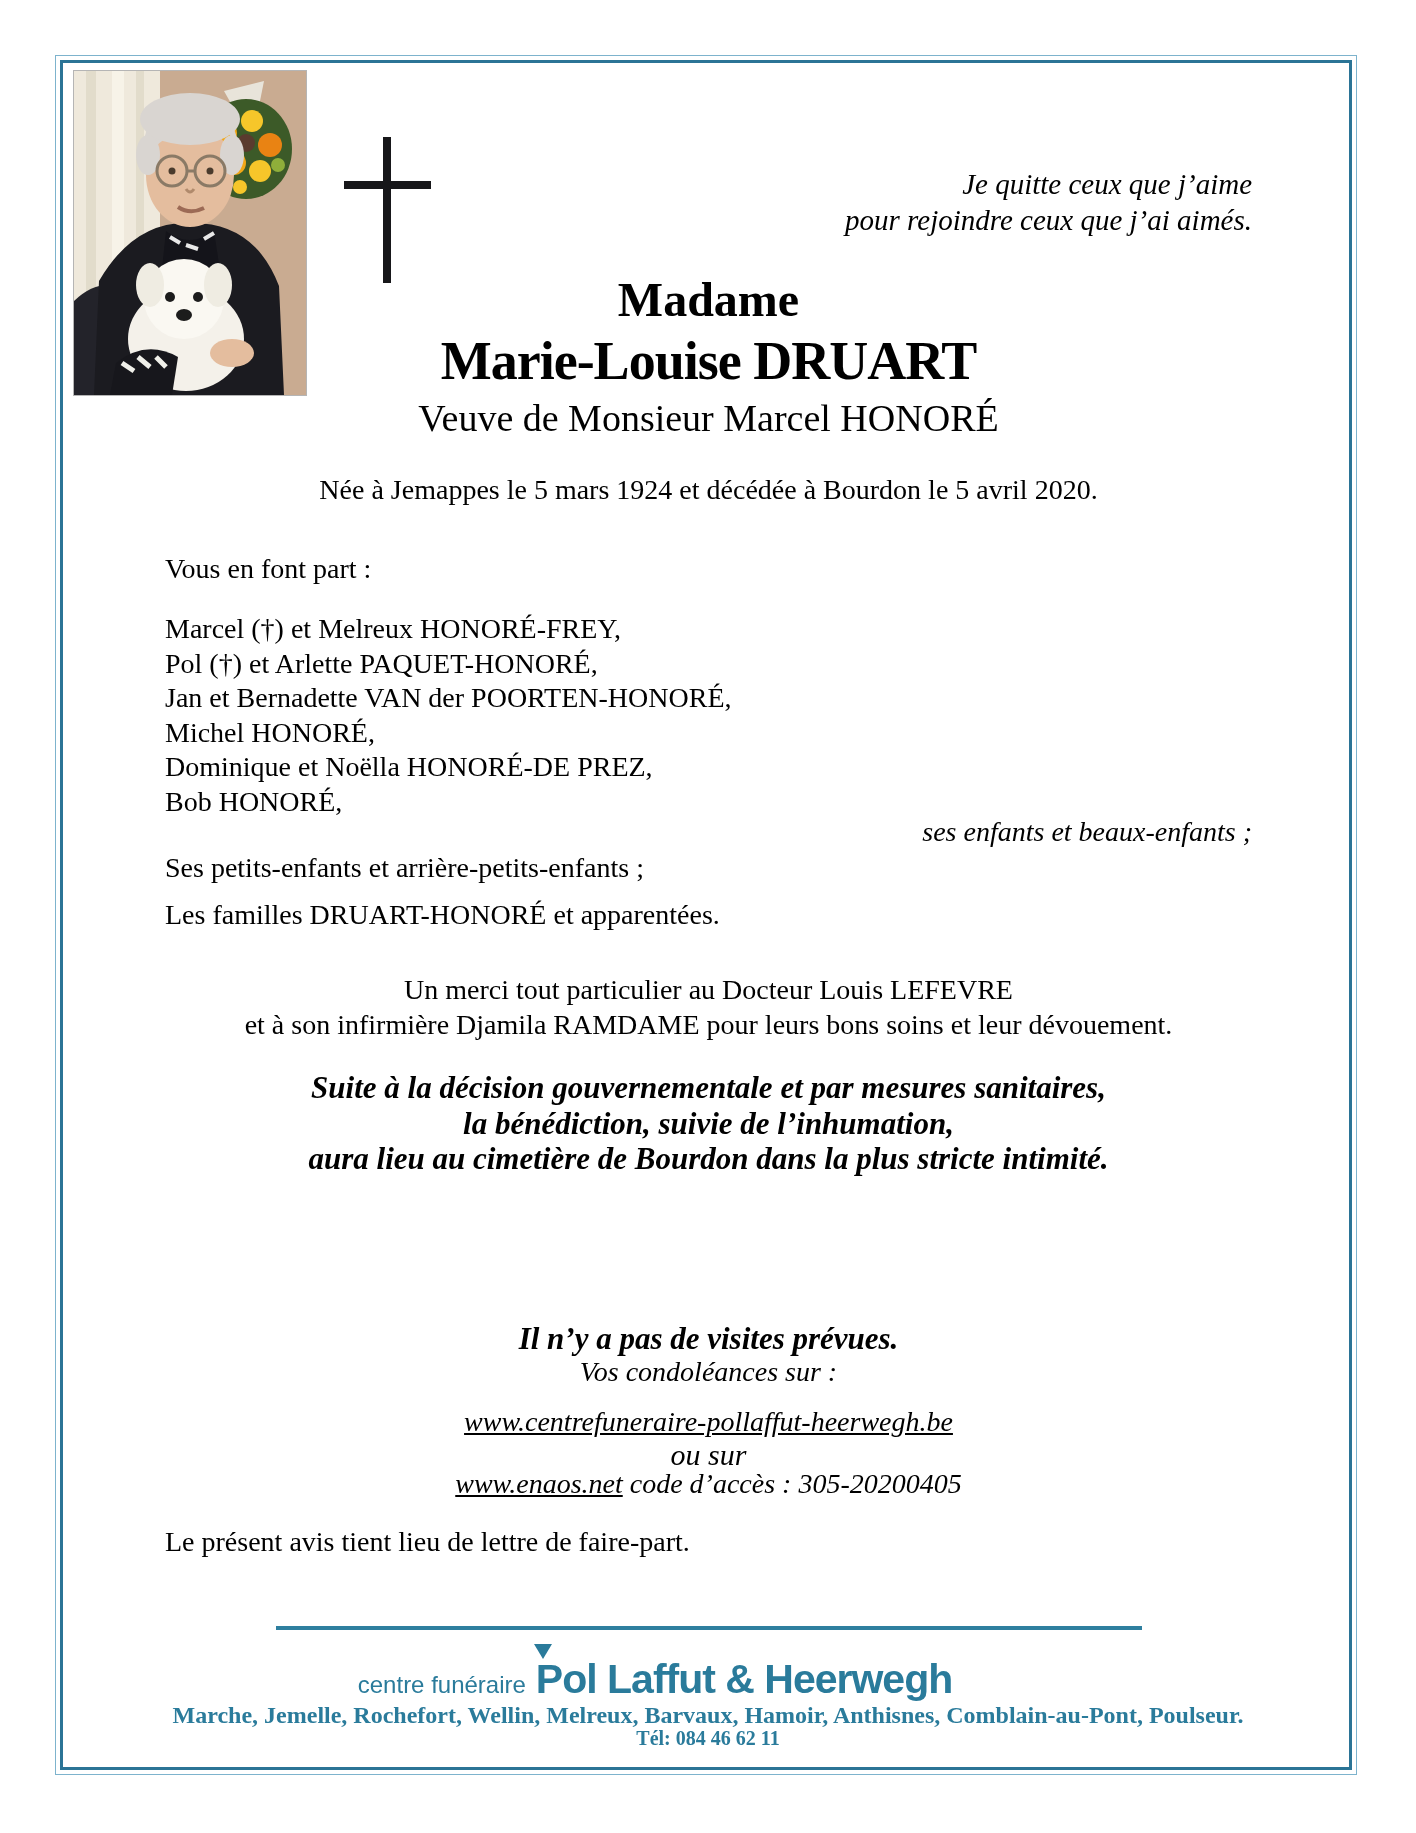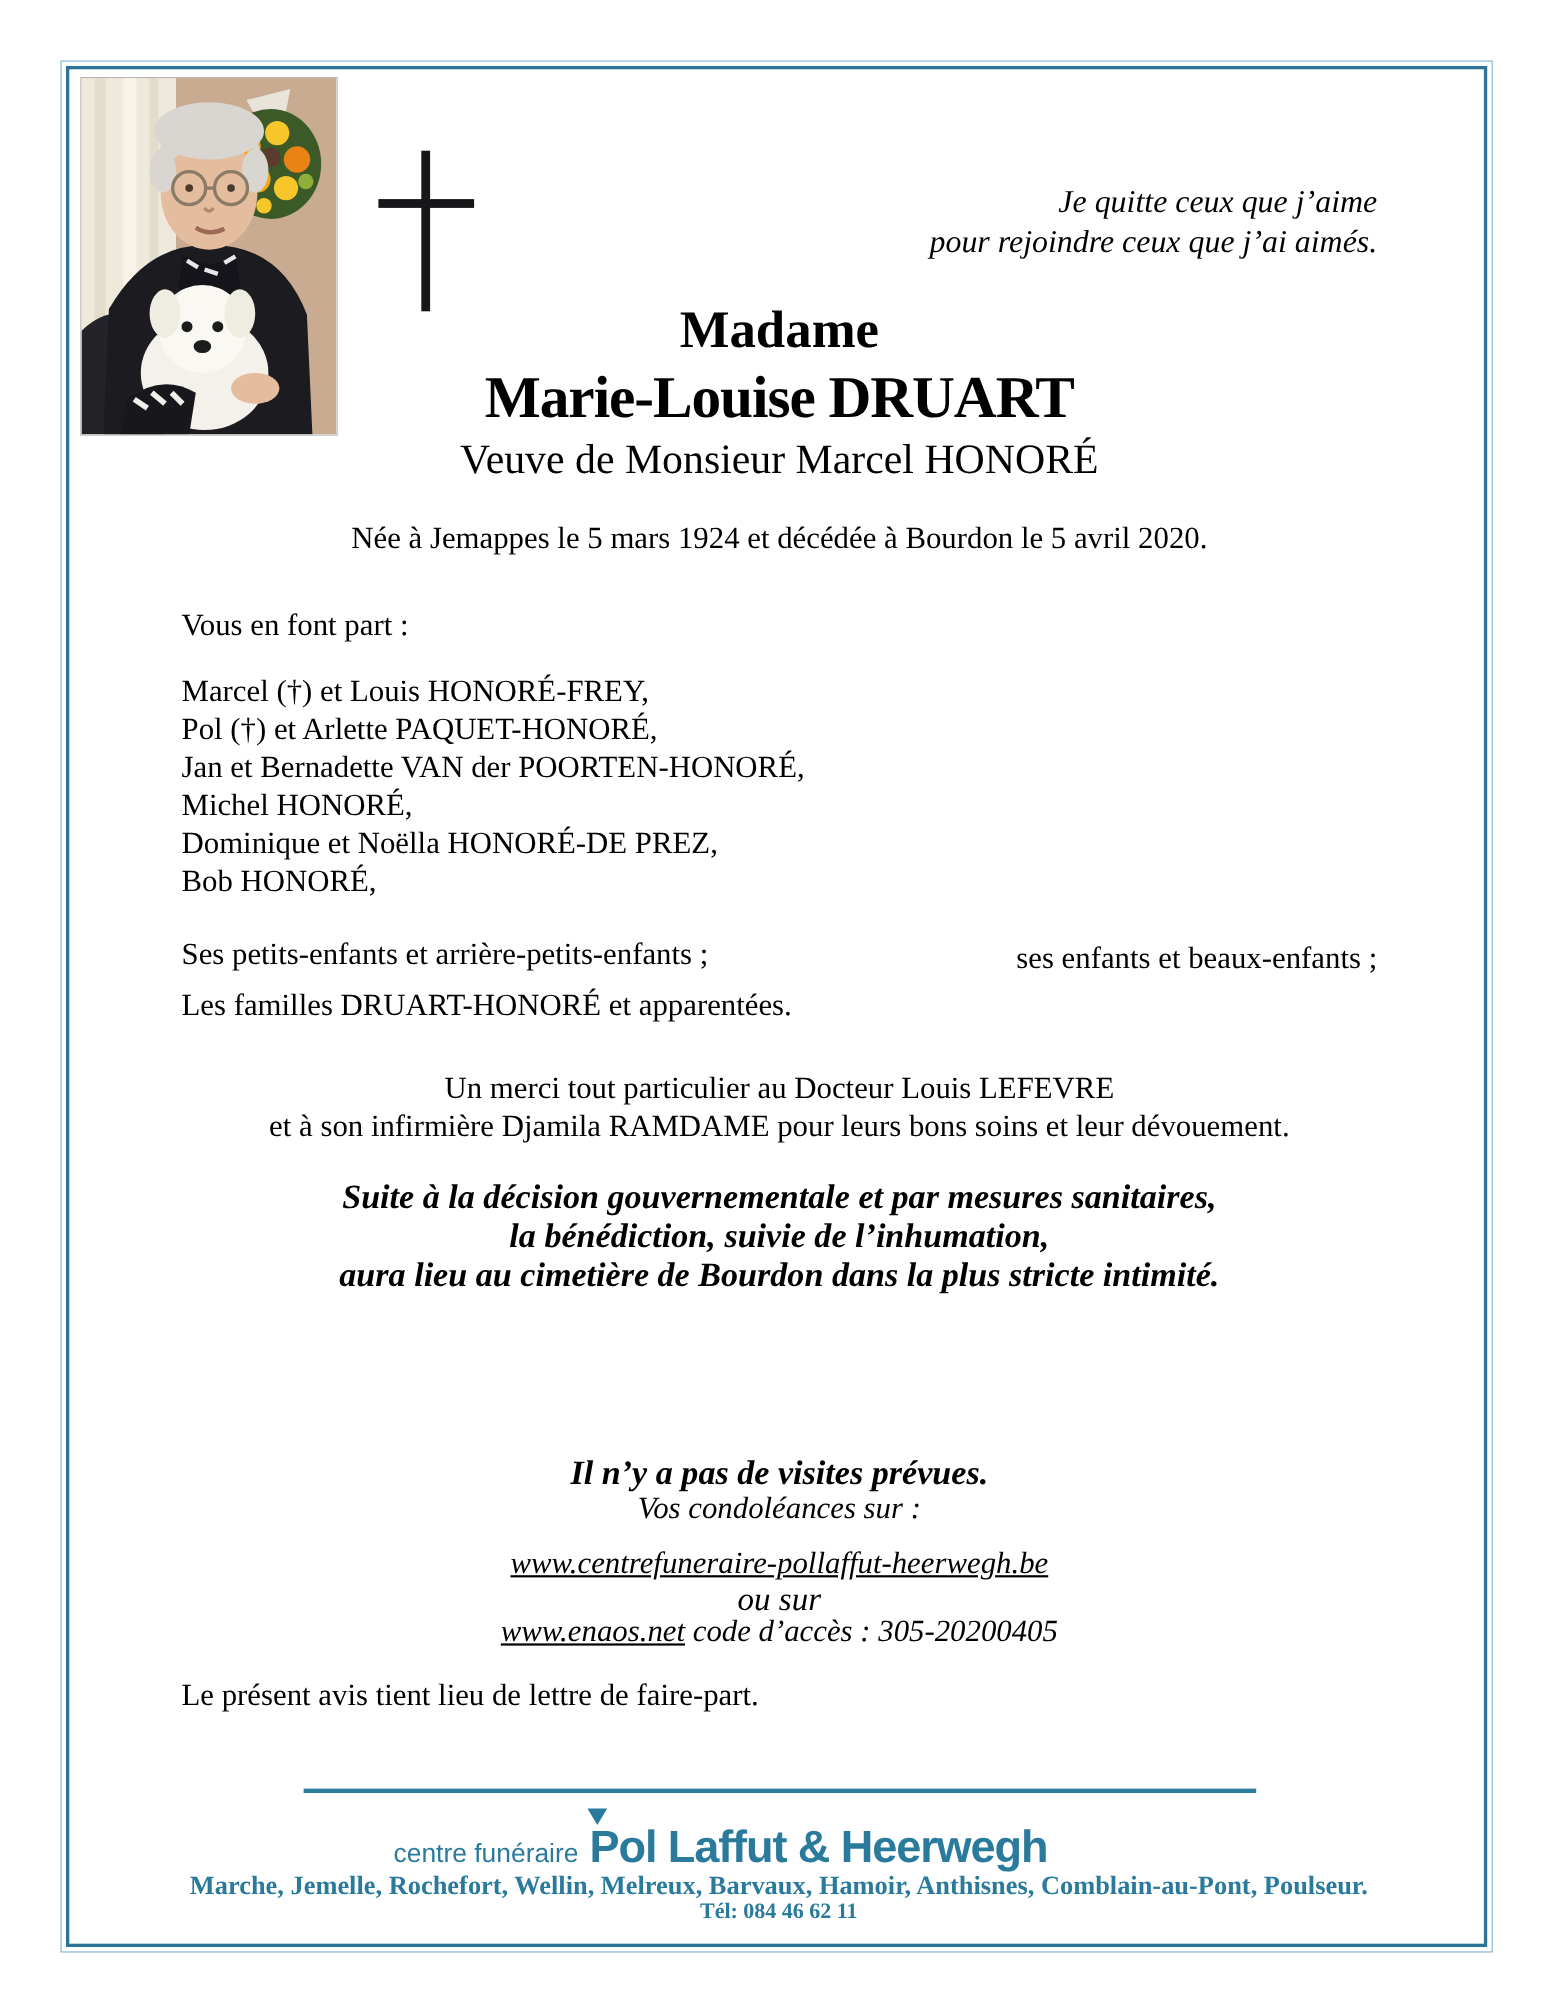--- a/index.html
+++ b/index.html
@@ -22,21 +22,21 @@
   .cross{position:absolute;left:344px;top:137px;width:87px;height:146px;}
   .cross .v{position:absolute;left:39px;top:0;width:8px;height:146px;background:#17171a;}
   .cross .h{position:absolute;left:0;top:44px;width:87px;height:8px;background:#17171a;}
 
   
   .content{position:absolute;left:165px;top:0;width:1087px;height:1597px;}
   .line{position:absolute;width:100%;white-space:nowrap;}
   .c{text-align:center;}
   .r{text-align:right;}
   .l{text-align:left;}
-  .it{margin-top:40px;}
+  .it{font-style:italic;}
 
   .quote{top:166px;font-size:29px;line-height:36px;font-style:italic;}
   .madame{top:272px;font-size:48px;font-weight:bold;}
   .name{top:330px;font-size:54px;font-weight:bold;letter-spacing:-1px;}
   .veuve{top:396px;font-size:38px;}
   .nee{top:474px;font-size:28px;}
   .vous{top:553px;font-size:28px;}
   .family{top:612px;font-size:28px;line-height:34.6px;}
   .ses-enfants{top:816px;font-size:28px;}
   .petits{top:852px;font-size:28px;}
@@ -152,21 +152,21 @@
 
     <div class="line madame c">Madame</div>
     <div class="line name c">Marie-Louise DRUART</div>
     <div class="line veuve c">Veuve de Monsieur Marcel HONORÉ</div>
 
     <div class="line nee c">Née à Jemappes le 5 mars 1924 et décédée à Bourdon le 5 avril 2020.</div>
 
     <div class="line vous l">Vous en font part :</div>
 
     <div class="line family l">
-      <span>Marcel (†) et Louis HONORÉ-FREY,</span><br>
+      <span>Marcel (†) et Melreux HONORÉ-FREY,</span><br>
       <span>Pol (†) et Arlette PAQUET-HONORÉ,</span><br>
       <span>Jan et Bernadette VAN der POORTEN-HONORÉ,</span><br>
       <span>Michel HONORÉ,</span><br>
       <span>Dominique et Noëlla HONORÉ-DE PREZ,</span><br>
       <span>Bob HONORÉ,</span>
     </div>
 
     <div class="line ses-enfants r it">ses enfants et beaux-enfants ;</div>
     <div class="line petits l">Ses petits-enfants et arrière-petits-enfants ;</div>
     <div class="line familles l">Les familles DRUART-HONORÉ et apparentées.</div>

